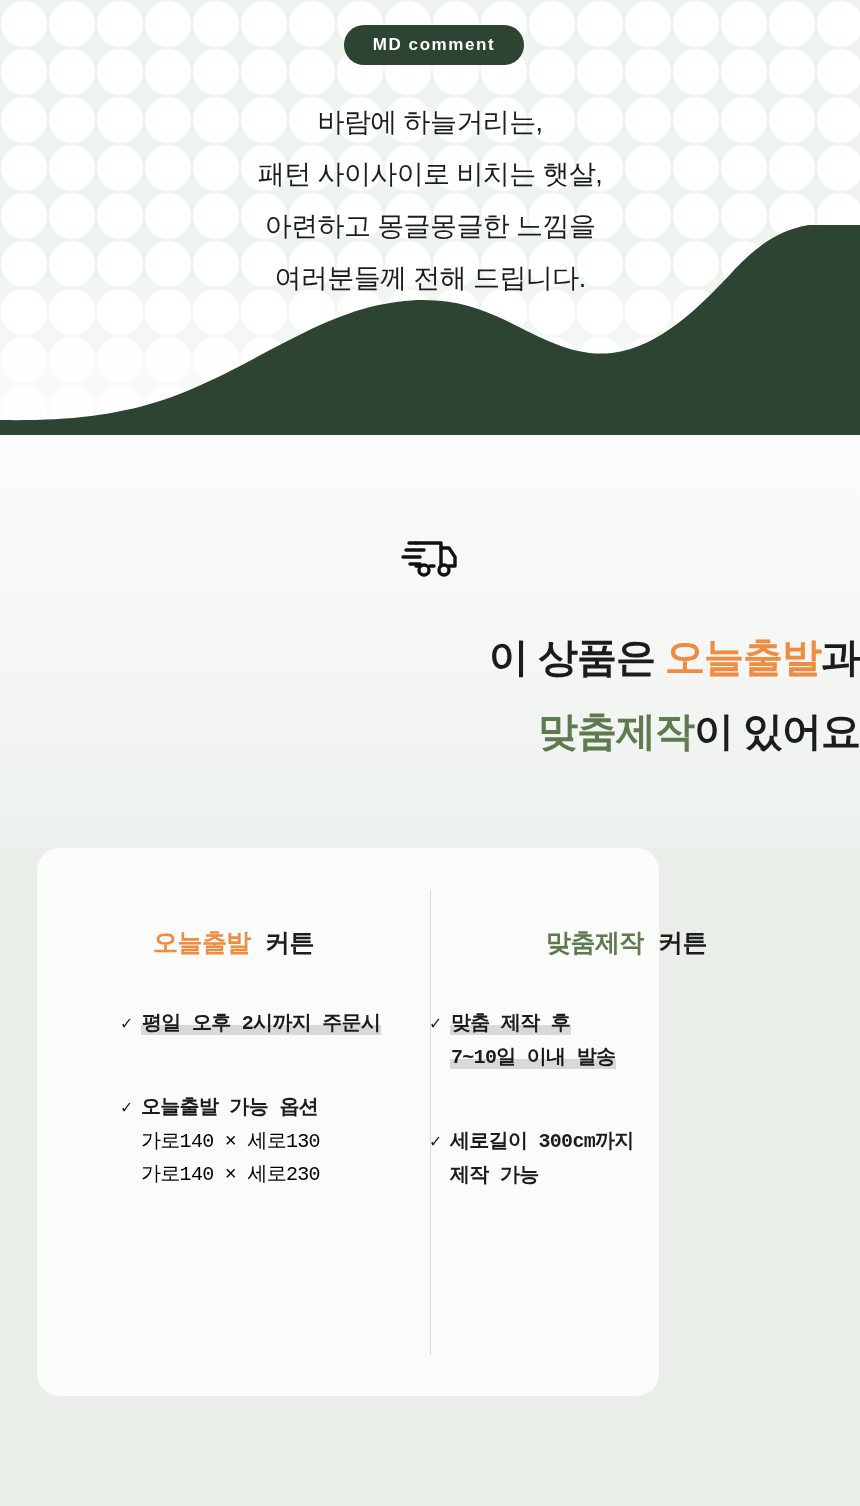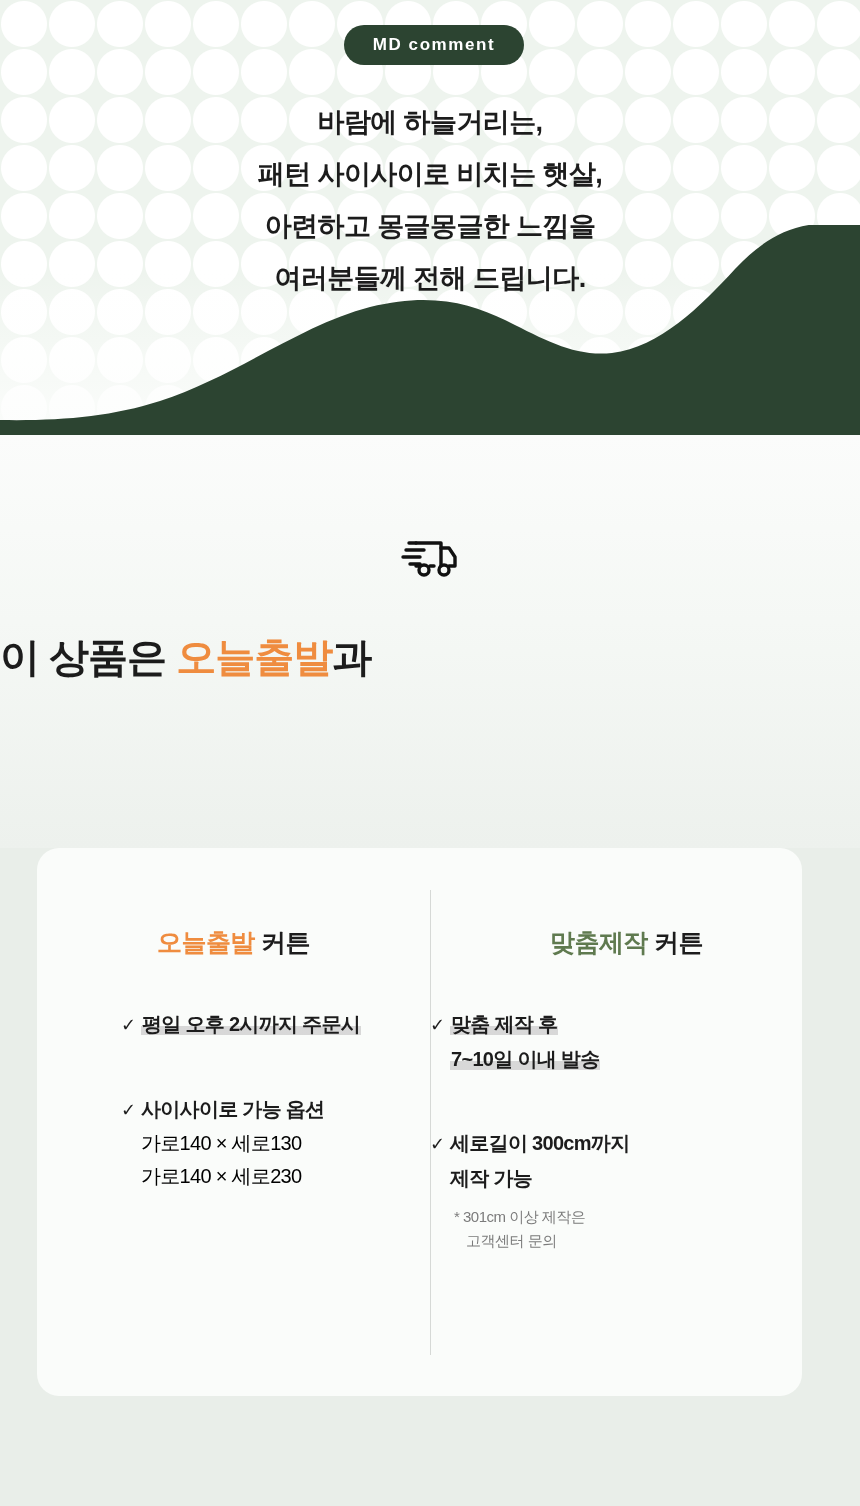--- a/index.html
+++ b/index.html
@@ -61,54 +61,54 @@
     line-height:1;
   }
 
   .md-copy {
     position:absolute; left:0; top:96px; width:860px;
     text-align:center;
     color:#1c1c1c;
     font-size:27px;
     line-height:52px;
     letter-spacing:-0.6px;
-    font-weight:bold;
   }
   .md-copy div { white-space:nowrap; }
 
   
   .mid {
     position:absolute; left:0; top:435px;
     width:860px; height:413px;
     background:linear-gradient(to bottom, #fbfcfb 0%, #f5f8f5 45%, #edf1ed 100%);
   }
   .truck-wrap {
     position:absolute; left:0; top:536px; width:860px;
     text-align:center;
   }
   .truck-wrap svg { display:inline-block; }
 
   .headline {
     position:absolute; left:0; top:620px; width:860px;
-    text-align:left;
+    text-align:right;
     color:#1c1c1c;
     font-size:40px;
     line-height:74px;
     letter-spacing:-1px;
   }
   .headline .em-orange { color:#ef8c3f; font-weight:bold; }
   .headline .em-green  { color:#5f7a4f; font-weight:bold; }
 
   
   .card {
     position:absolute;
     left:37px; top:848px;
-    width:765px; height:548px;
+    width:622px; height:548px;
     background:#fafcfa;
     border-radius:22px;
+    font-family:Liberation Mono, monospace;
   }
   .divider {
     position:absolute;
     left:393px; top:42px;
     width:1px; height:465px;
     background:#d6d9d6;
   }
 
   .col { position:absolute; top:0; height:548px; }
   .col-left  { left:0;   width:393px; }
@@ -224,20 +224,23 @@
       </g>
       <circle cx="24" cy="34" r="5" fill="none" stroke="#111111" stroke-width="3.4"></circle>
       <circle cx="44" cy="34" r="5" fill="none" stroke="#111111" stroke-width="3.4"></circle>
     </svg>
   </div>
 
   <h1 class="headline">
     <div>
       <span>이 상품은 </span><span class="em-orange">오늘출발</span><span>과</span>
     </div>
+    <div>
+      <span class="em-green">맞춤제작</span><span>이 있어요</span>
+    </div>
   </h1>
 
   <section class="card">
     <div class="divider"></div>
 
     <div class="col col-left">
       <div class="col-title">
         <span class="t-orange">오늘출발</span><span> 커튼</span>
       </div>
 
@@ -246,21 +249,21 @@
         <div class="item">
           <div class="item-line bold">
             <span class="check">✓</span><span class="hl">평일 오후 2시까지 주문시</span>
           </div>
         </div>
 
         <div class="gap"></div>
 
         <div class="item">
           <div class="item-line bold">
-            <span class="check">✓</span><span>사이사이로 가능 옵션</span>
+            <span class="check">✓</span><span>오늘출발 가능 옵션</span>
           </div>
           <div class="sub-line indent">가로140 × 세로130</div>
           <div class="sub-line indent">가로140 × 세로230</div>
         </div>
 
       </div>
     </div>
 
     <div class="col col-right">
       <div class="col-title">
@@ -280,23 +283,19 @@
 
         <div class="gap"></div>
 
         <div class="item">
           <div class="item-line bold">
             <span class="check">✓</span><span>세로길이 300cm까지</span>
           </div>
           <div class="item-line bold indent">
             <span>제작 가능</span>
           </div>
-          <div class="note-block">
-            <div class="note">* 301cm 이상 제작은</div>
-            <div class="note i2">고객센터 문의</div>
-          </div>
         </div>
 
       </div>
     </div>
   </section>
 
 </div>
 
 </body></html>

